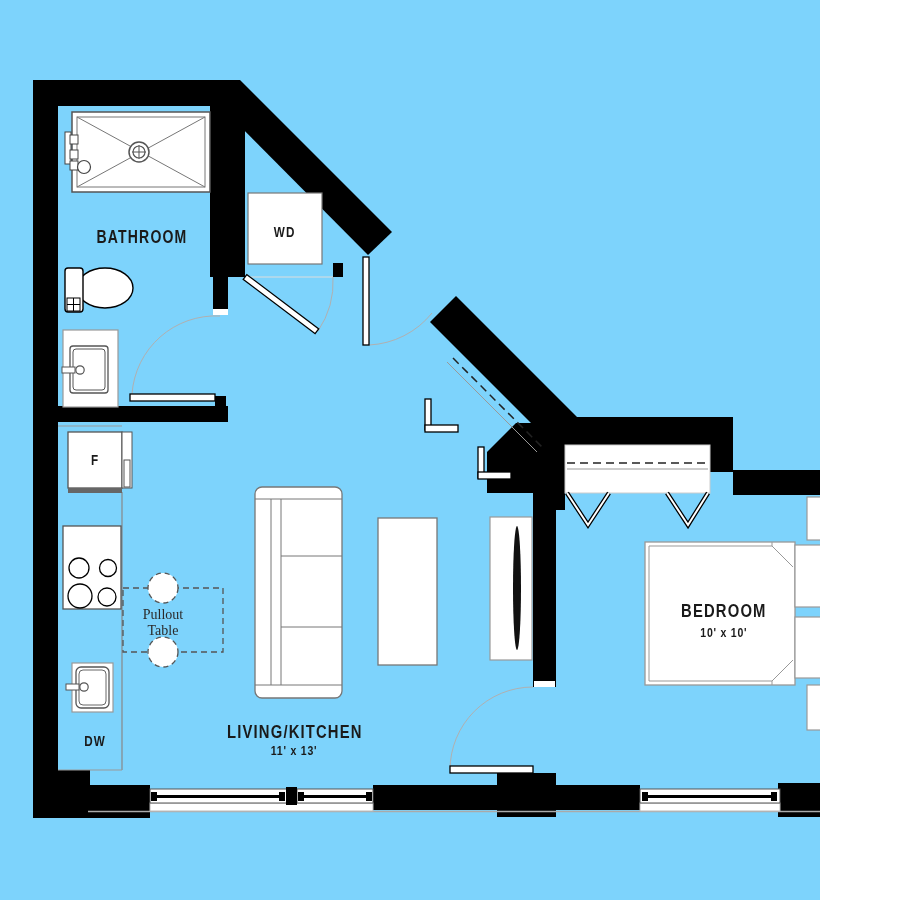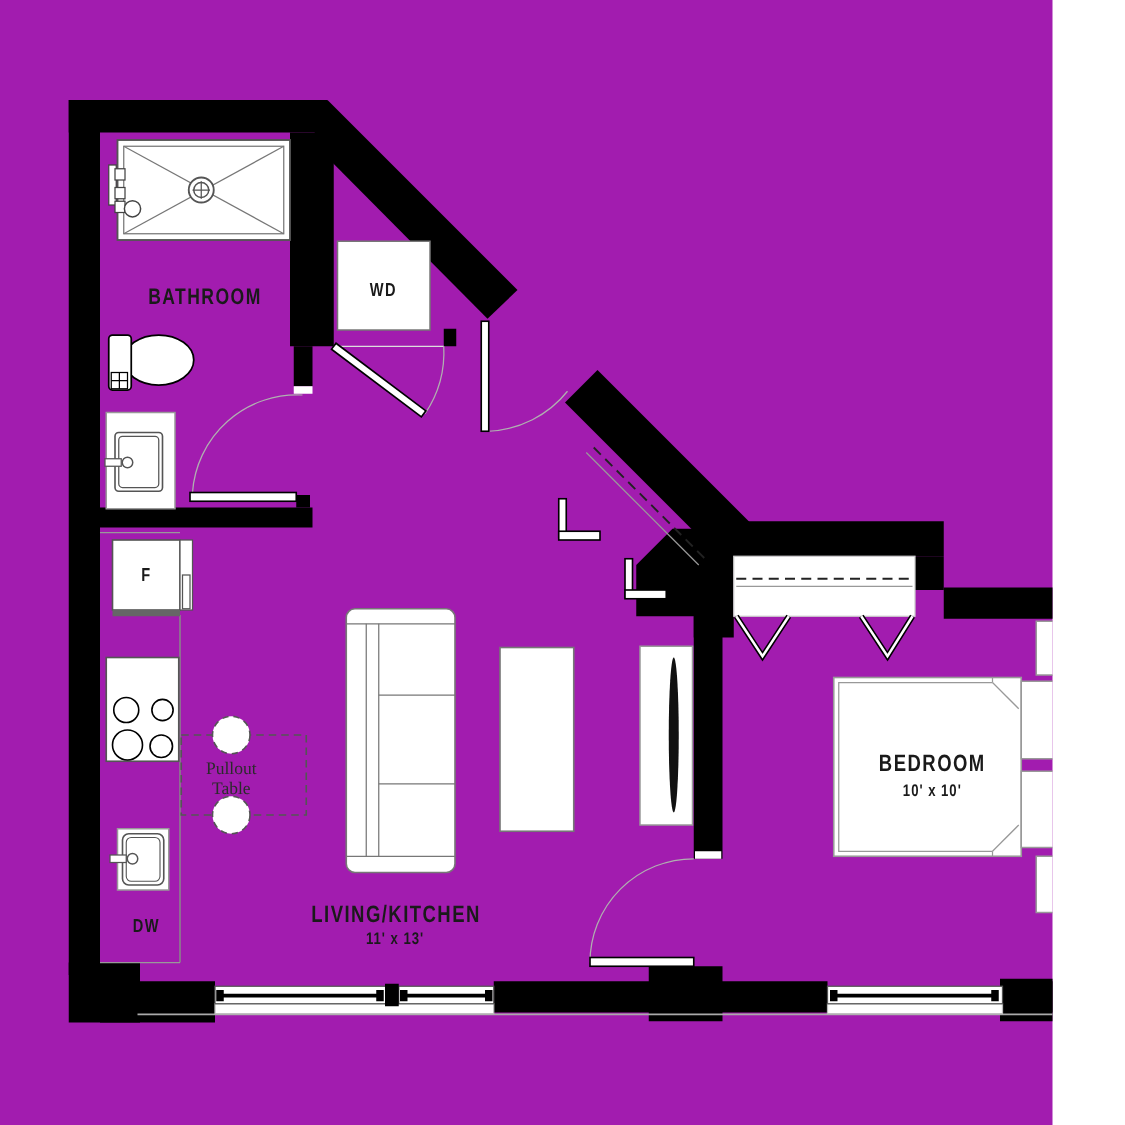--- a/index.html
+++ b/index.html
@@ -1,16 +1,16 @@
 <!DOCTYPE html>
 <html><head>
 <meta charset="utf-8">
 <style>
   html,body{margin:0;padding:0;background:#ffffff;}
-  .stage{width:820px;height:900px;position:relative;background:#a21caf;overflow:hidden;padding-left:22px;}
+  .stage{width:820px;height:900px;position:relative;background:#7dd3fc;overflow:hidden;}
   svg{display:block;}
   .room-label{font-family:"Liberation Sans",sans-serif;font-weight:bold;fill:#1a1a1a;letter-spacing:1.5px;}
   .dim-label{font-family:"Liberation Sans",sans-serif;font-weight:bold;fill:#1a1a1a;letter-spacing:1px;}
   .serif-label{font-family:"Liberation Serif",serif;fill:#2b2b2b;}
   .wall{fill:#000000;stroke:none;}
   .fix{fill:#ffffff;stroke:#555555;}
   .lite{stroke:#b0b0b0;fill:none;}
   .leaf{fill:#ffffff;stroke:#000000;stroke-width:1.3;}
 </style>
 </head>

